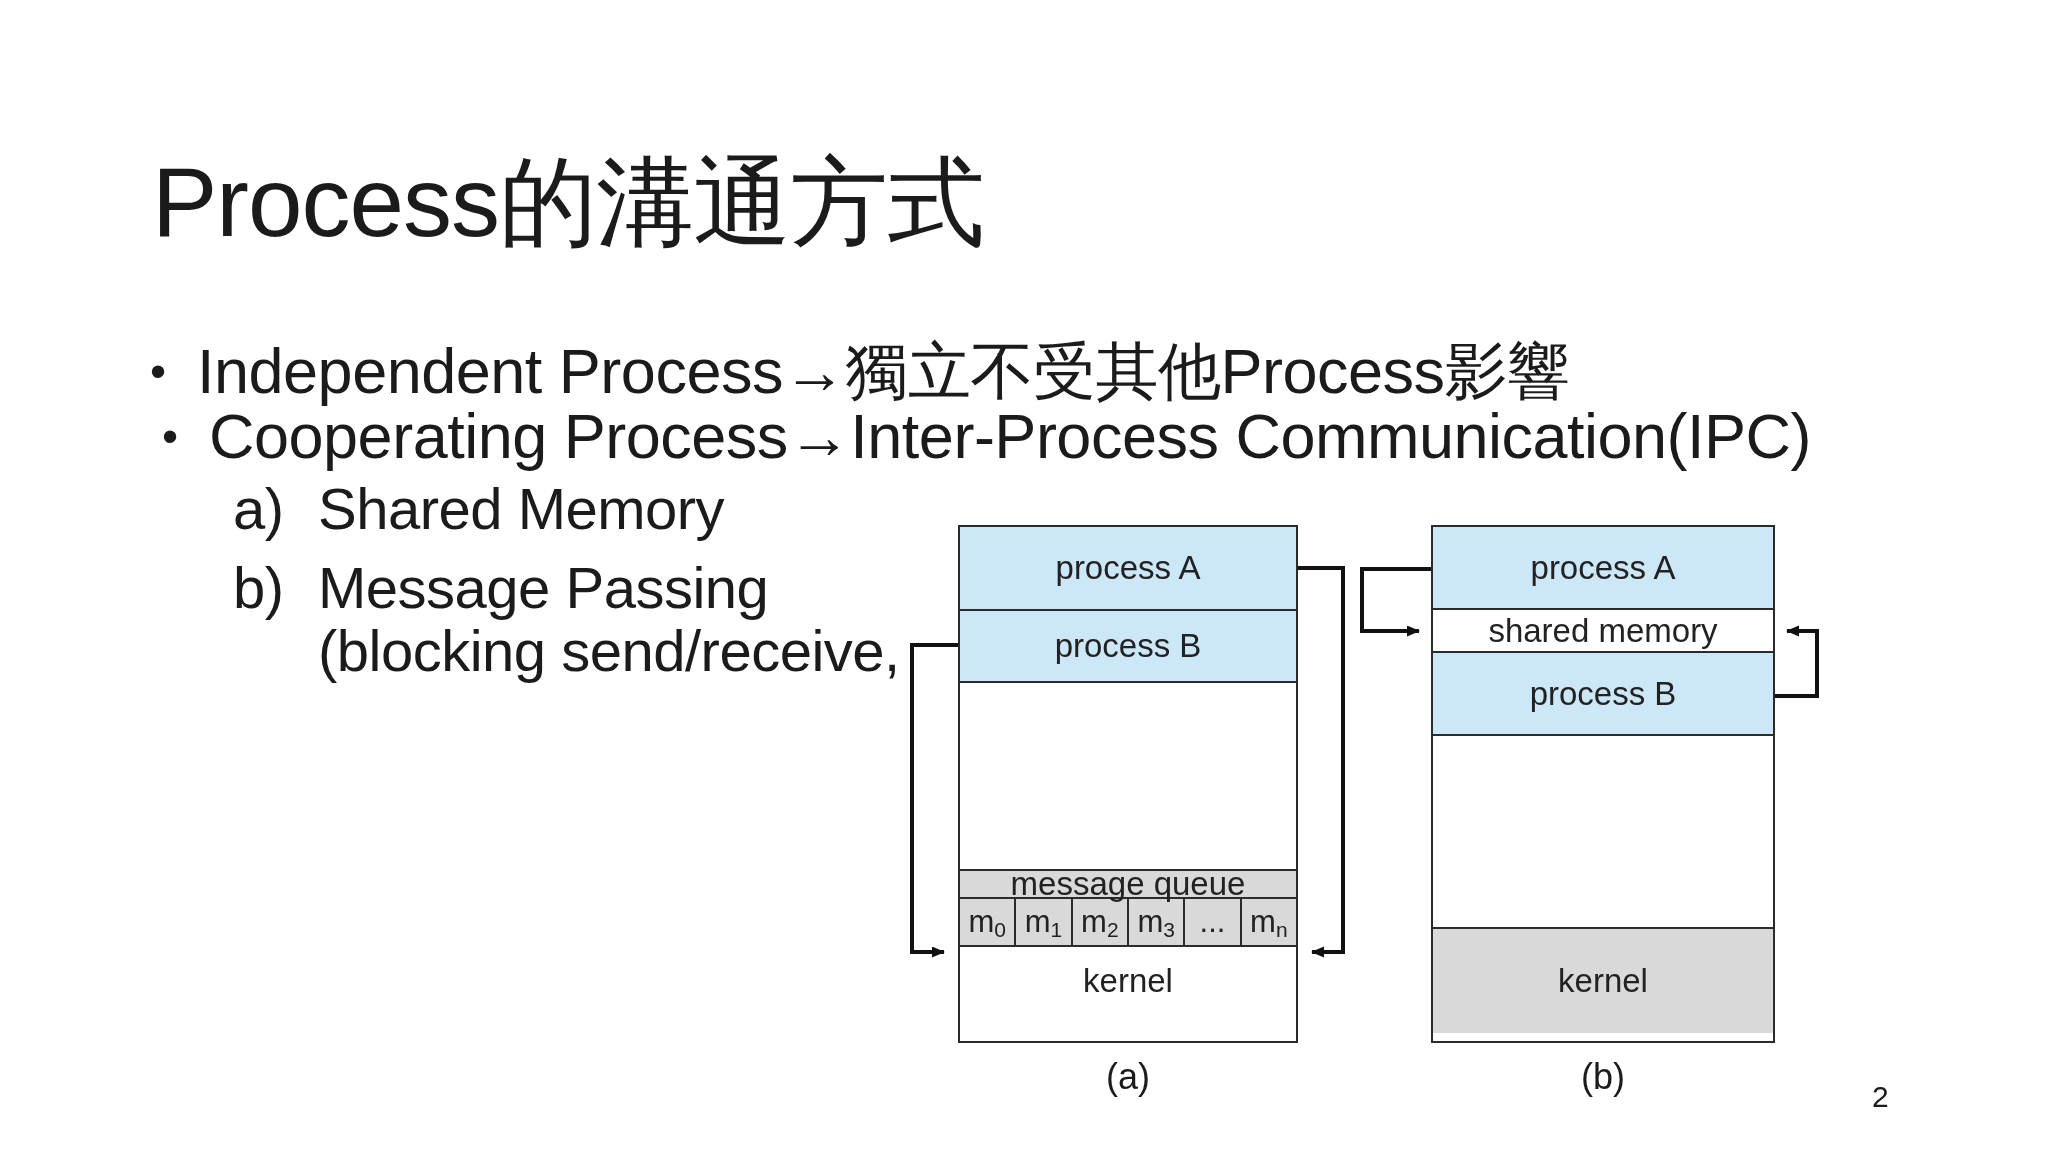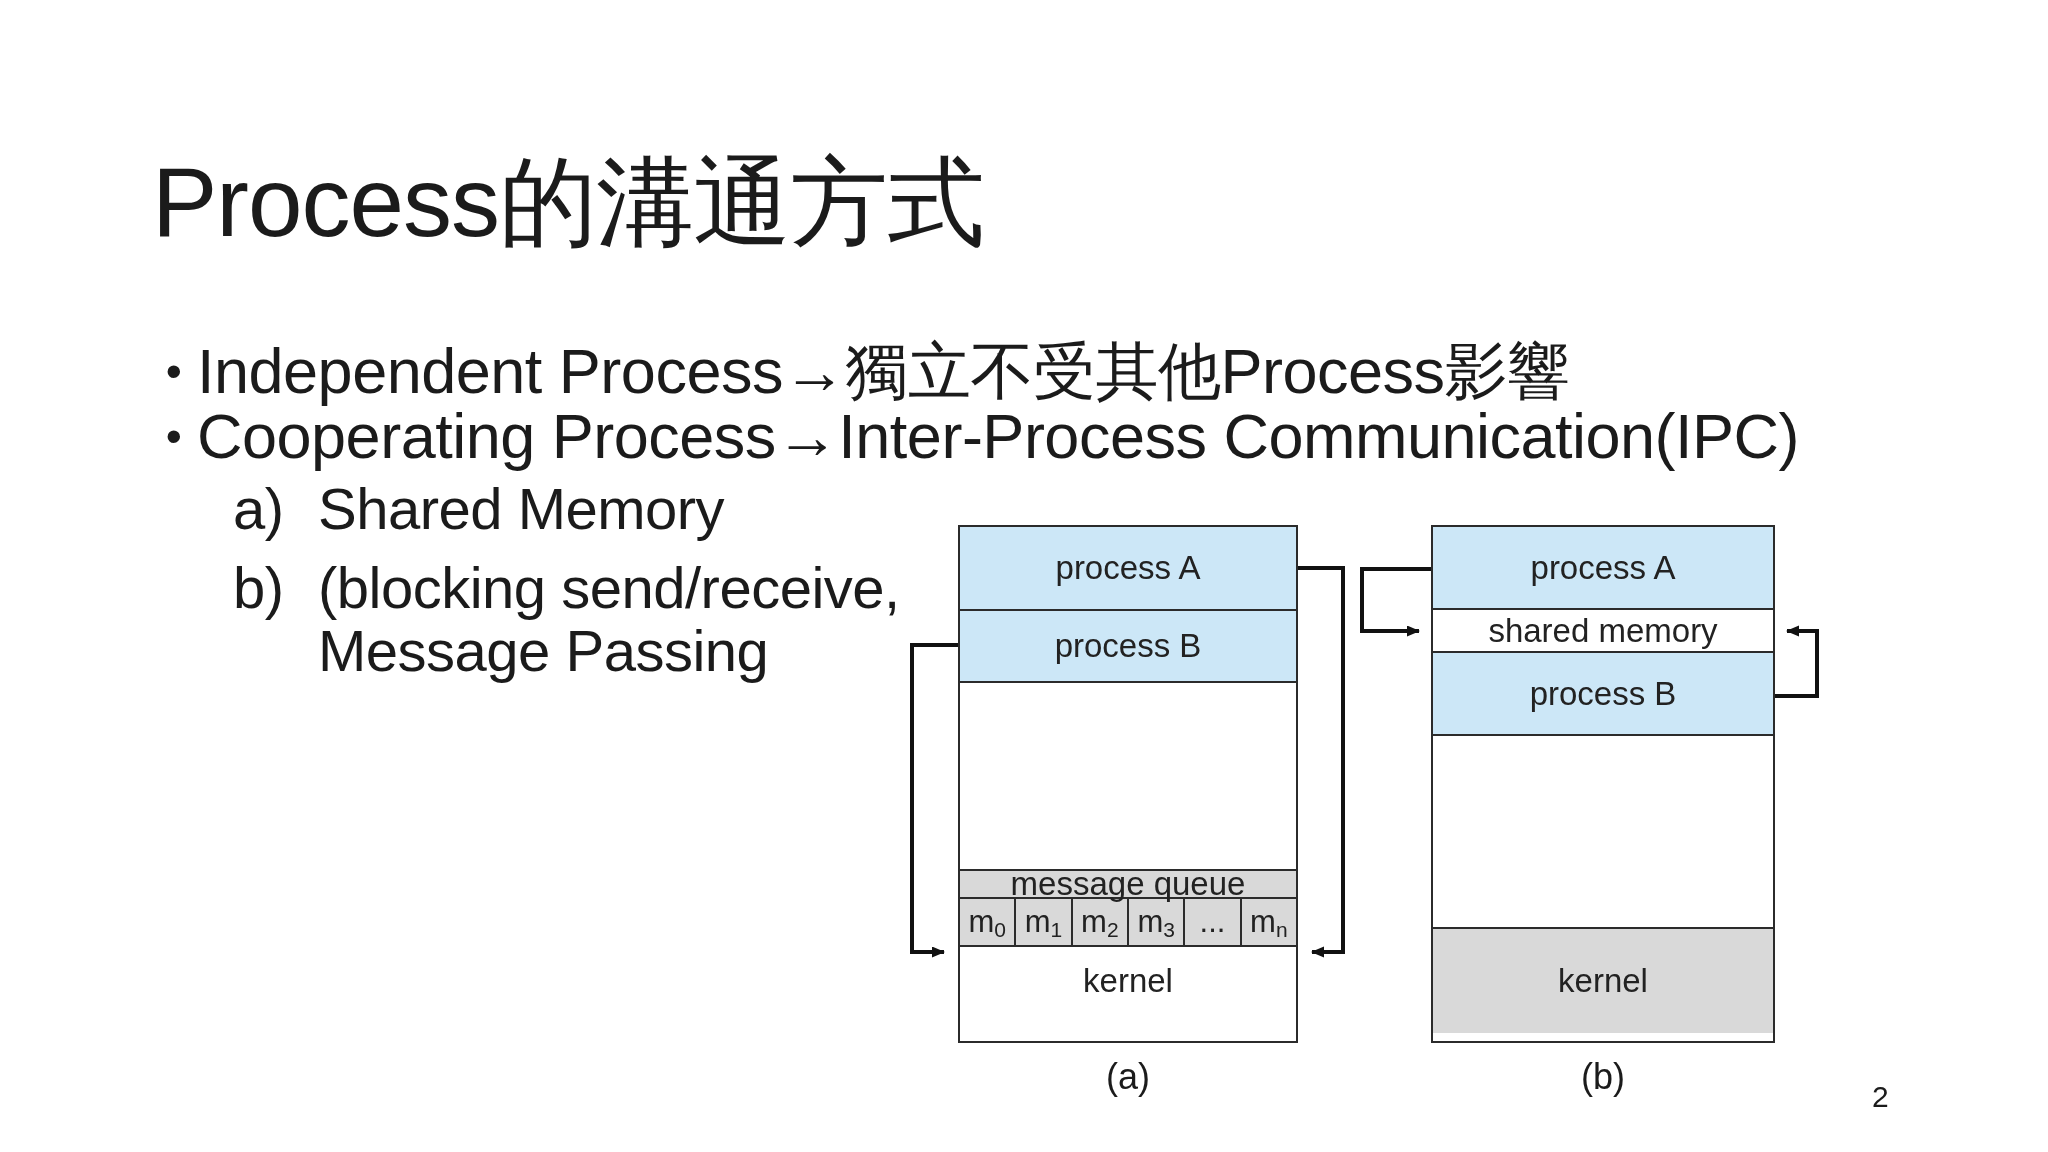--- a/index.html
+++ b/index.html
@@ -7,25 +7,25 @@
     position:relative;width:2048px;height:1152px;background:#ffffff;
     font-family:"Liberation Sans",sans-serif;color:#1b1b1b;overflow:hidden;
   }
   
   .title{
     position:absolute;left:152px;top:138px;
     font-size:98px;letter-spacing:-1px;white-space:nowrap;font-weight:400;
   }
   .bullet{
     position:absolute;left:150px;font-size:63px;letter-spacing:-0.5px;
-    white-space:nowrap;line-height:1;text-align:center;
+    white-space:nowrap;line-height:1;
   }
   .bullet .bmark{display:inline-block;width:47px;font-size:46px;vertical-align:6px;}
   #bullet1{top:340px;}
-  #bullet2{top:405px;}
+  #bullet2{top:405px;margin-left:12px;}
   .sub{position:absolute;left:233px;display:flex;font-size:58px;line-height:63px;letter-spacing:-0.5px;}
   .sub .smark{width:85px;flex:0 0 85px;}
   #sub-a{top:477px;}
   #sub-b{top:556px;}
   .sub .stext div{white-space:nowrap;}
   
   .dbox{
     position:absolute;top:525px;width:340px;height:518px;
     border:2px solid var(--line,#2b2b2b);box-sizing:border-box;background:#fff;
   }
@@ -75,22 +75,22 @@
   </div>
 
   <div class="sub" id="sub-a">
     <span class="smark">a)</span>
     <span class="stext">Shared Memory</span>
   </div>
 
   <div class="sub" id="sub-b">
     <span class="smark">b)</span>
     <span class="stext">
+      <div>Message Passing</div>
       <div>(blocking send/receive,</div>
-      <div>Message Passing</div>
     </span>
   </div>
 
   <div class="dbox" id="diagram-a">
     <div class="band blue a-A">process A</div>
     <div class="band blue a-B">process B</div>
     <div class="band a-gap"></div>
     <div class="band gray a-q">message queue</div>
     <div class="band gray a-m cells" id="message-cells">
         <div class="cell">

